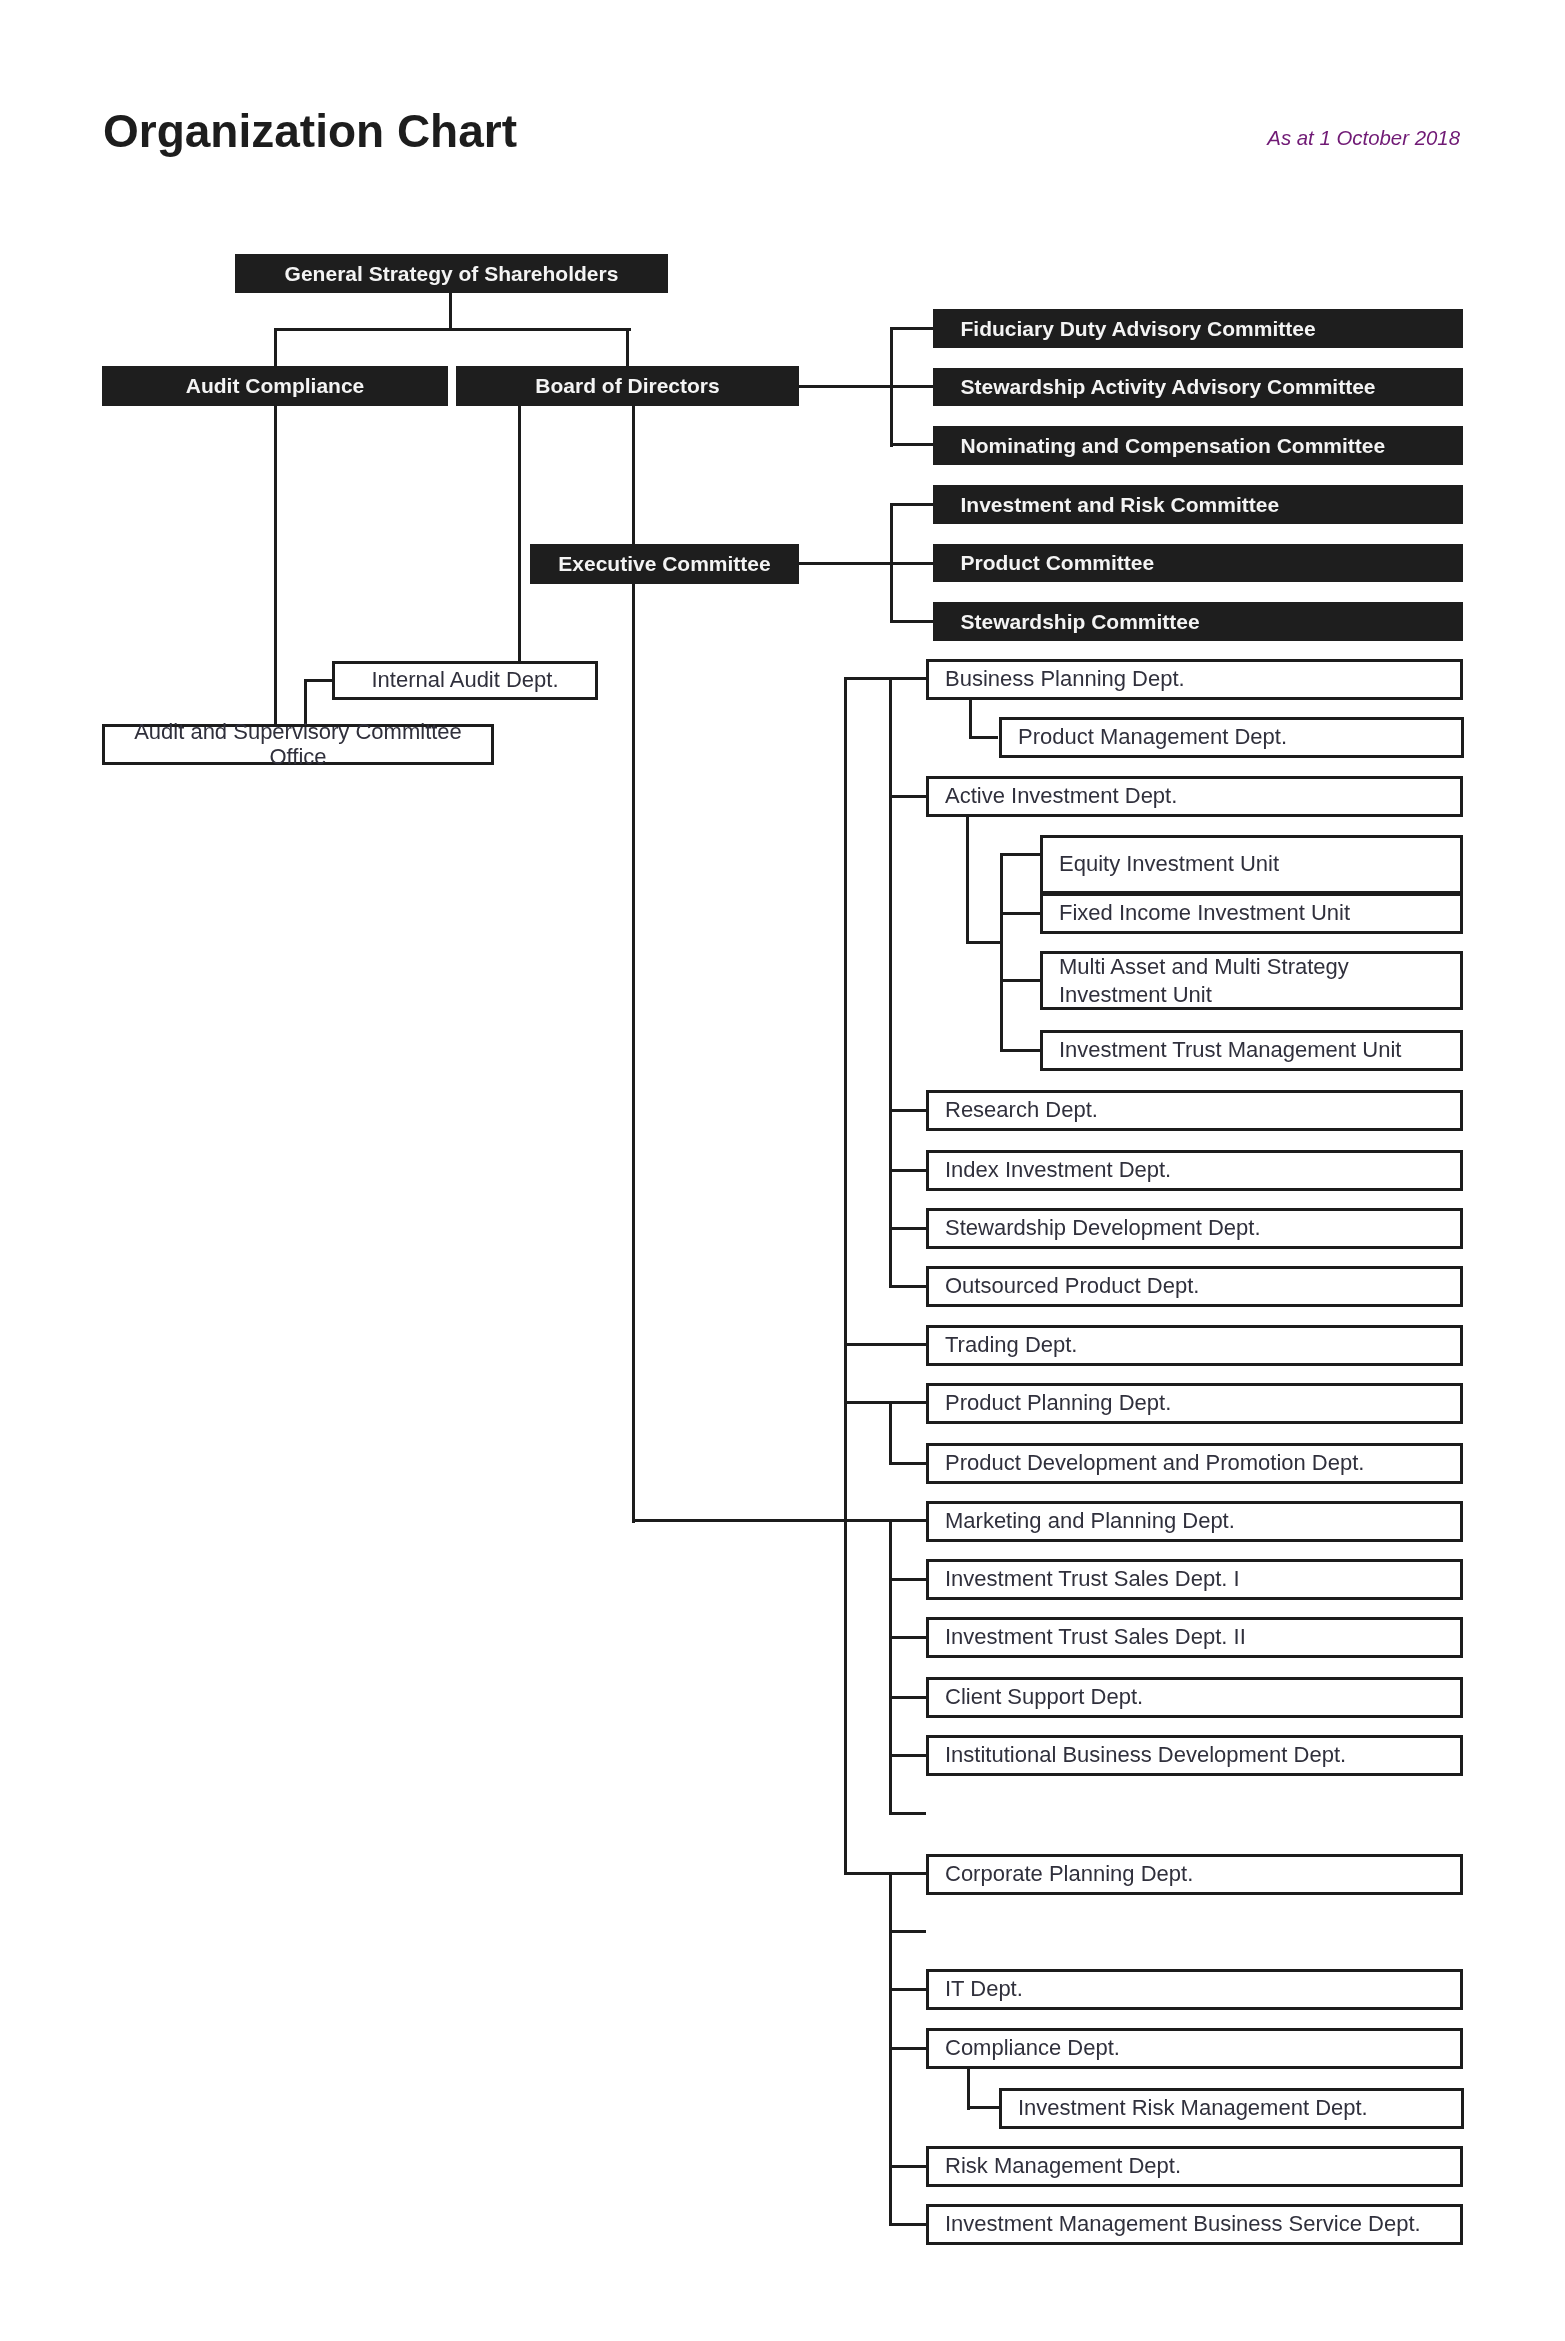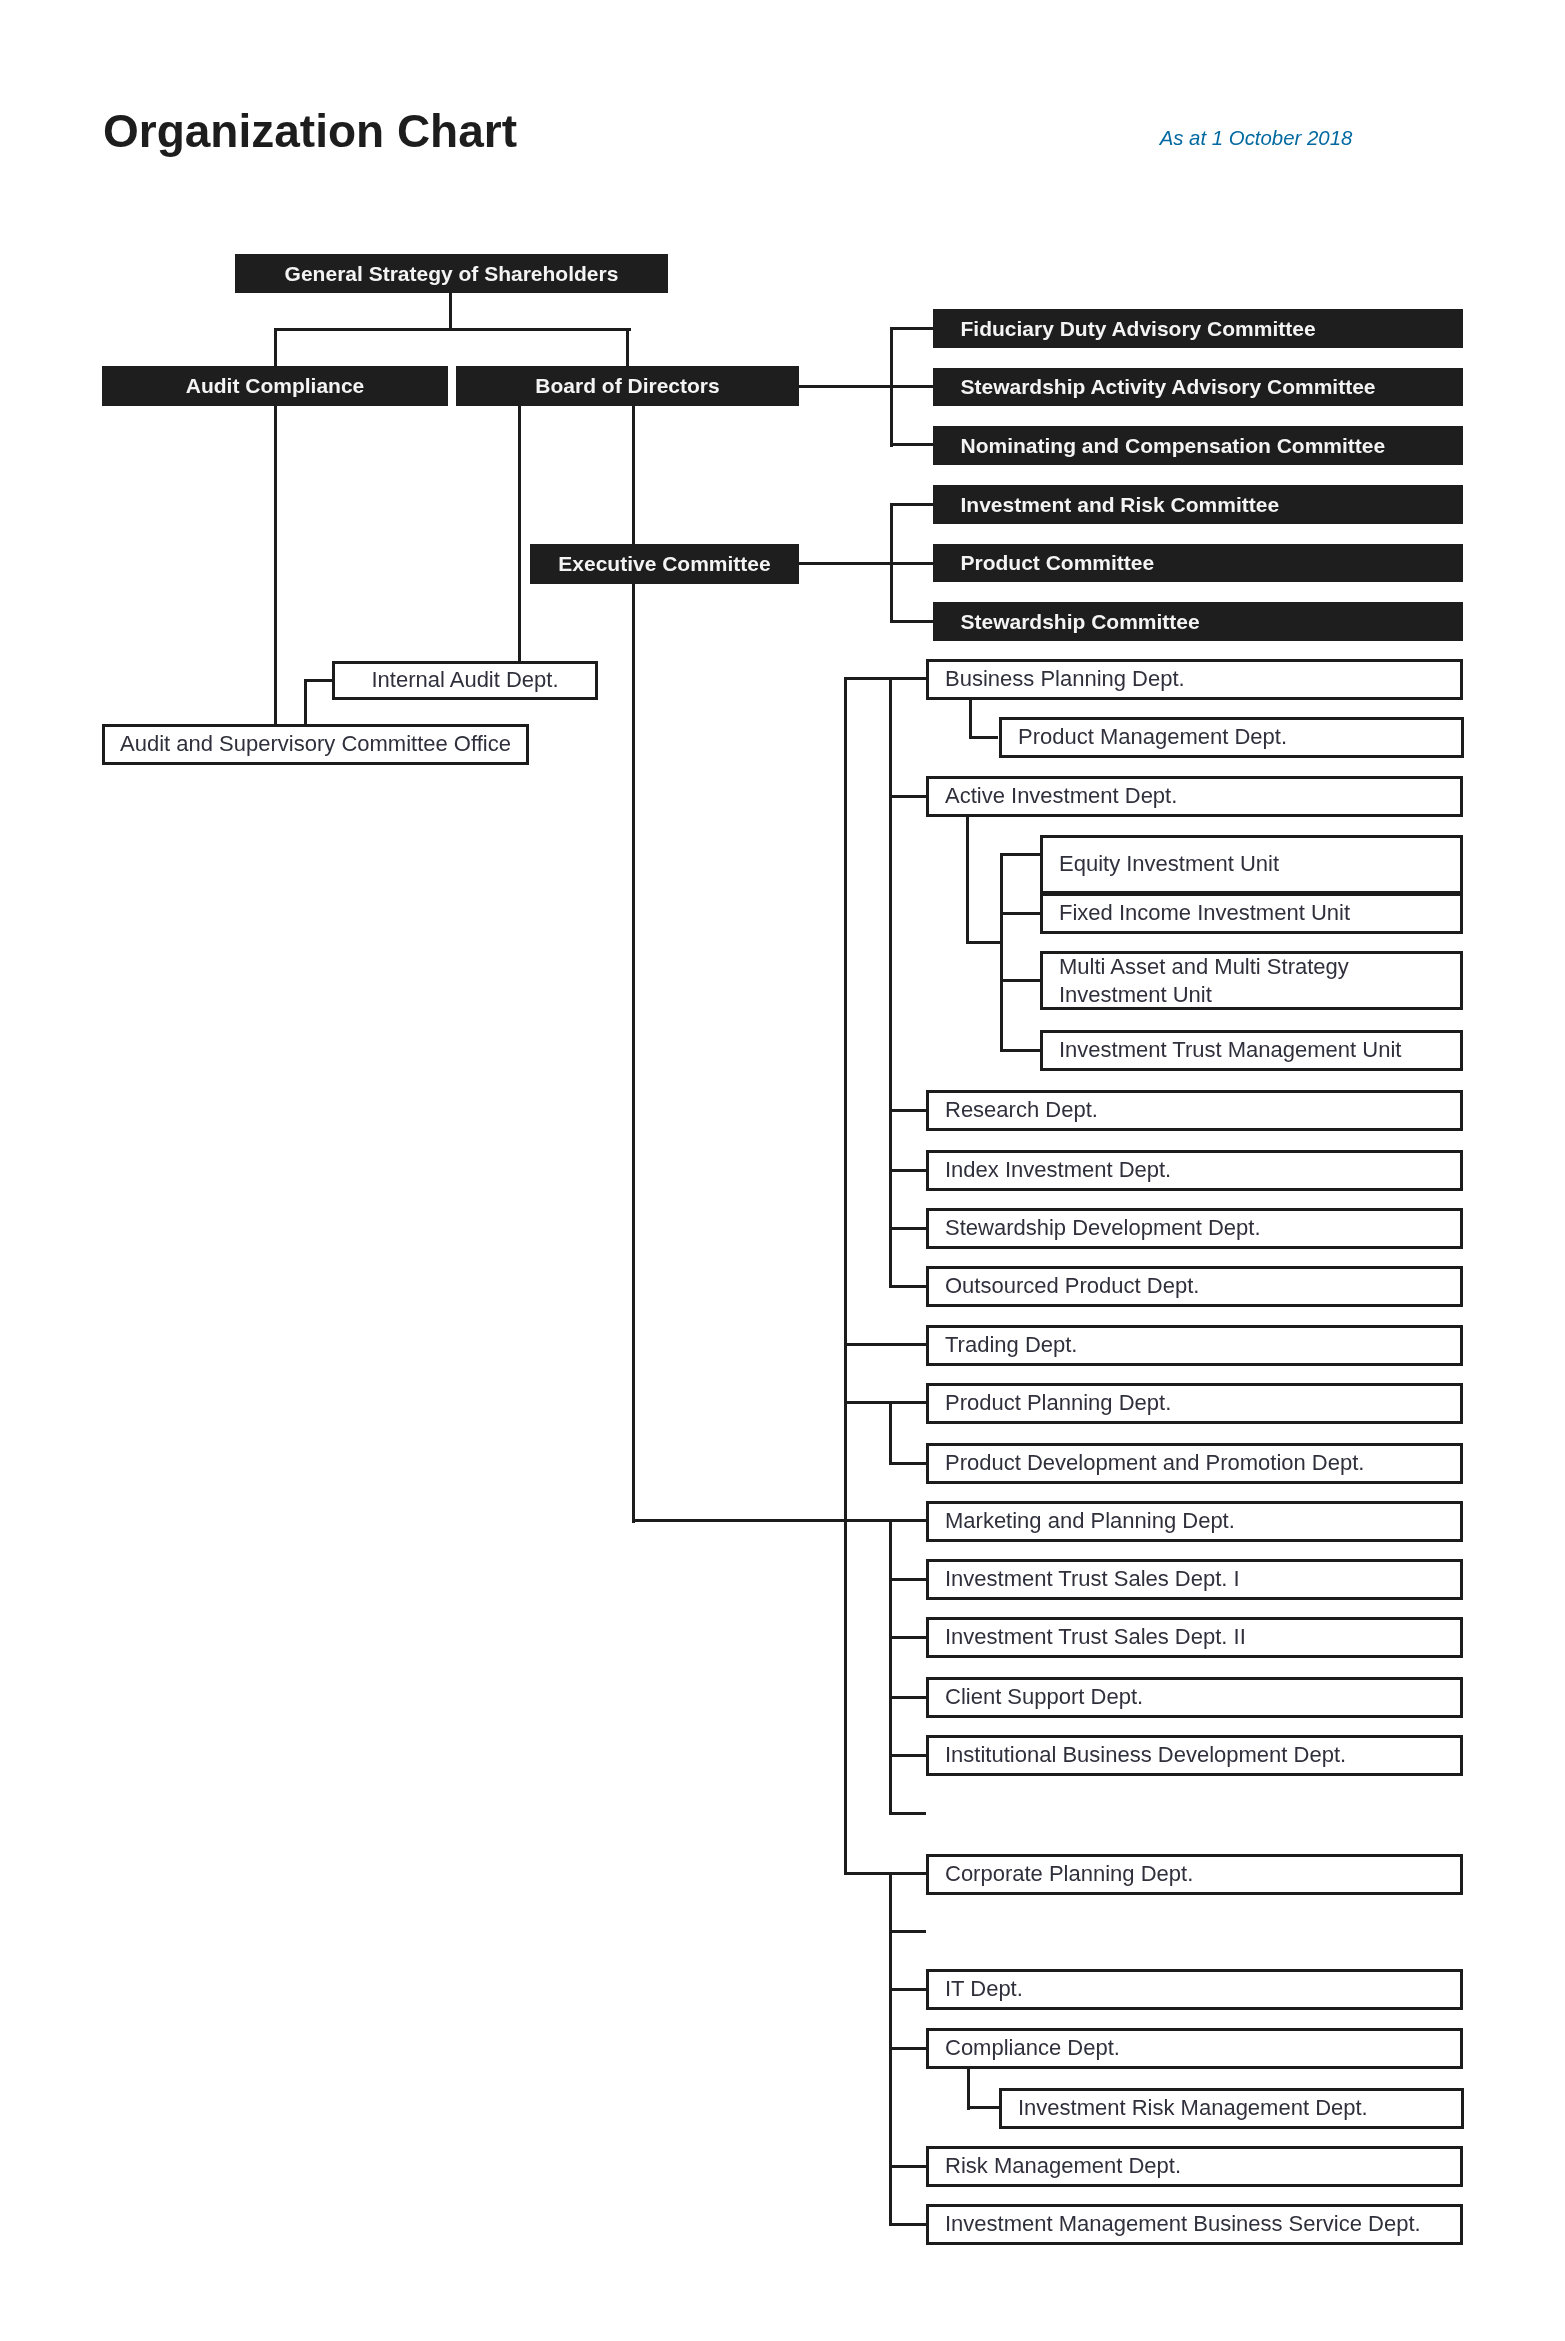--- a/index.html
+++ b/index.html
@@ -1,18 +1,18 @@
 <!DOCTYPE html>
 <html style="font-size:13px"><head>
 <meta charset="utf-8">
 <style>
   html,body{margin:0;padding:0;background:#ffffff;}
   .page{position:relative;width:1565px;height:2342px;background:#ffffff;font-family:"Liberation Sans",sans-serif;overflow:hidden;}
   .title{position:absolute;left:103px;top:104px;font-size:46px;font-weight:bold;color:#1d1d1d;}
-  .date{position:absolute;left:1052px;top:127px;width:408px;text-align:center;font-size:20.4px;font-style:italic;color:#0369a1;}
+  .date{position:absolute;left:1052px;top:127px;width:408px;text-align:right;font-size:20.4px;font-style:italic;color:#701a75;}
   .box{position:absolute;box-sizing:border-box;border:3.3px solid #1c1c1c;background:#ffffff;
        display:flex;align-items:center;padding-left:16px;font-size:22px;color:#30303c;line-height:1.1;}
   .box.center{justify-content:center;padding-left:0;text-align:center;}
   .box.dark{background:#1e1e1e;border-color:#1e1e1e;color:#f4f4f4;font-weight:bold;font-size:21px;padding-left:24.5px;}
   .box.dark.center{padding-left:0;}
   .box.tall{line-height:1.25;padding-right:16.3px;}
   .ln{position:absolute;background:#1c1c1c;display:block;}
 </style>
 </head>
 <body>
@@ -83,21 +83,21 @@
   <div class="box dark center" style="left:456px;top:366px;width:343px;height:40px">Board of Directors</div>
   <div class="box dark center" style="left:530px;top:544px;width:269px;height:40px">Executive Committee</div>
   <div class="box dark" style="left:933px;top:309px;width:530px;height:39px">Fiduciary Duty Advisory Committee</div>
   <div class="box dark" style="left:933px;top:368px;width:530px;height:38px">Stewardship Activity Advisory Committee</div>
   <div class="box dark" style="left:933px;top:426px;width:530px;height:39px">Nominating and Compensation Committee</div>
   <div class="box dark" style="left:933px;top:485px;width:530px;height:39px">Investment and Risk Committee</div>
   <div class="box dark" style="left:933px;top:544px;width:530px;height:38px">Product Committee</div>
   <div class="box dark" style="left:933px;top:602px;width:530px;height:39px">Stewardship Committee</div>
 
   <div class="box center" style="left:332px;top:661px;width:266px;height:39px">Internal Audit Dept.</div>
-  <div class="box center" style="left:102px;top:724px;width:427px;height:41px">Audit and Supervisory Committee Office</div>
+  <div class="box center" style="left:102px;top:724px;width:392px;height:41px">Audit and Supervisory Committee Office</div>
 
   <div class="box" style="left:926px;top:659px;width:537px;height:41px">Business Planning Dept.</div>
   <div class="box" style="left:926px;top:776px;width:537px;height:41px">Active Investment Dept.</div>
   <div class="box" style="left:999px;top:717px;width:465px;height:41px">Product Management Dept.</div>
   <div class="box" style="left:1040px;top:835px;width:423px;height:59px">Equity Investment Unit</div>
   <div class="box" style="left:1040px;top:893px;width:423px;height:41px">Fixed Income Investment Unit</div>
   <div class="box tall" style="left:1040px;top:951px;width:423px;height:59px">Multi Asset and Multi Strategy Investment Unit</div>
   <div class="box" style="left:1040px;top:1030px;width:423px;height:41px">Investment Trust Management Unit</div>
   <div class="box" style="left:926px;top:1090px;width:537px;height:41px">Research Dept.</div>
   <div class="box" style="left:926px;top:1150px;width:537px;height:41px">Index Investment Dept.</div>

